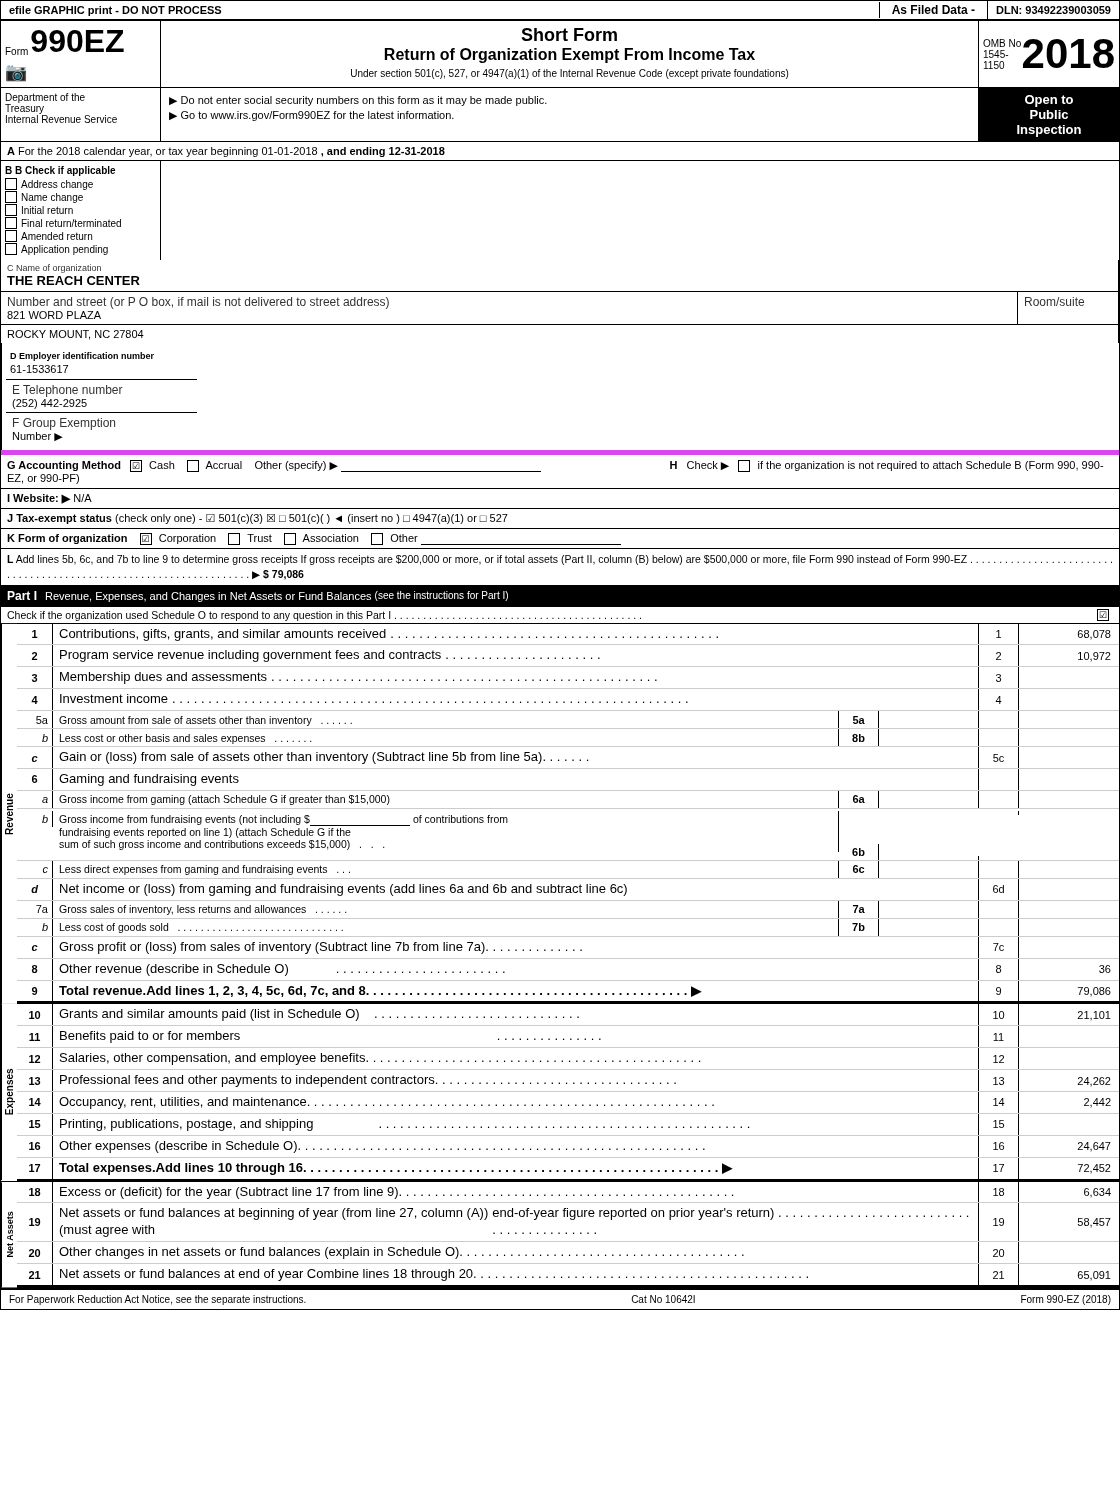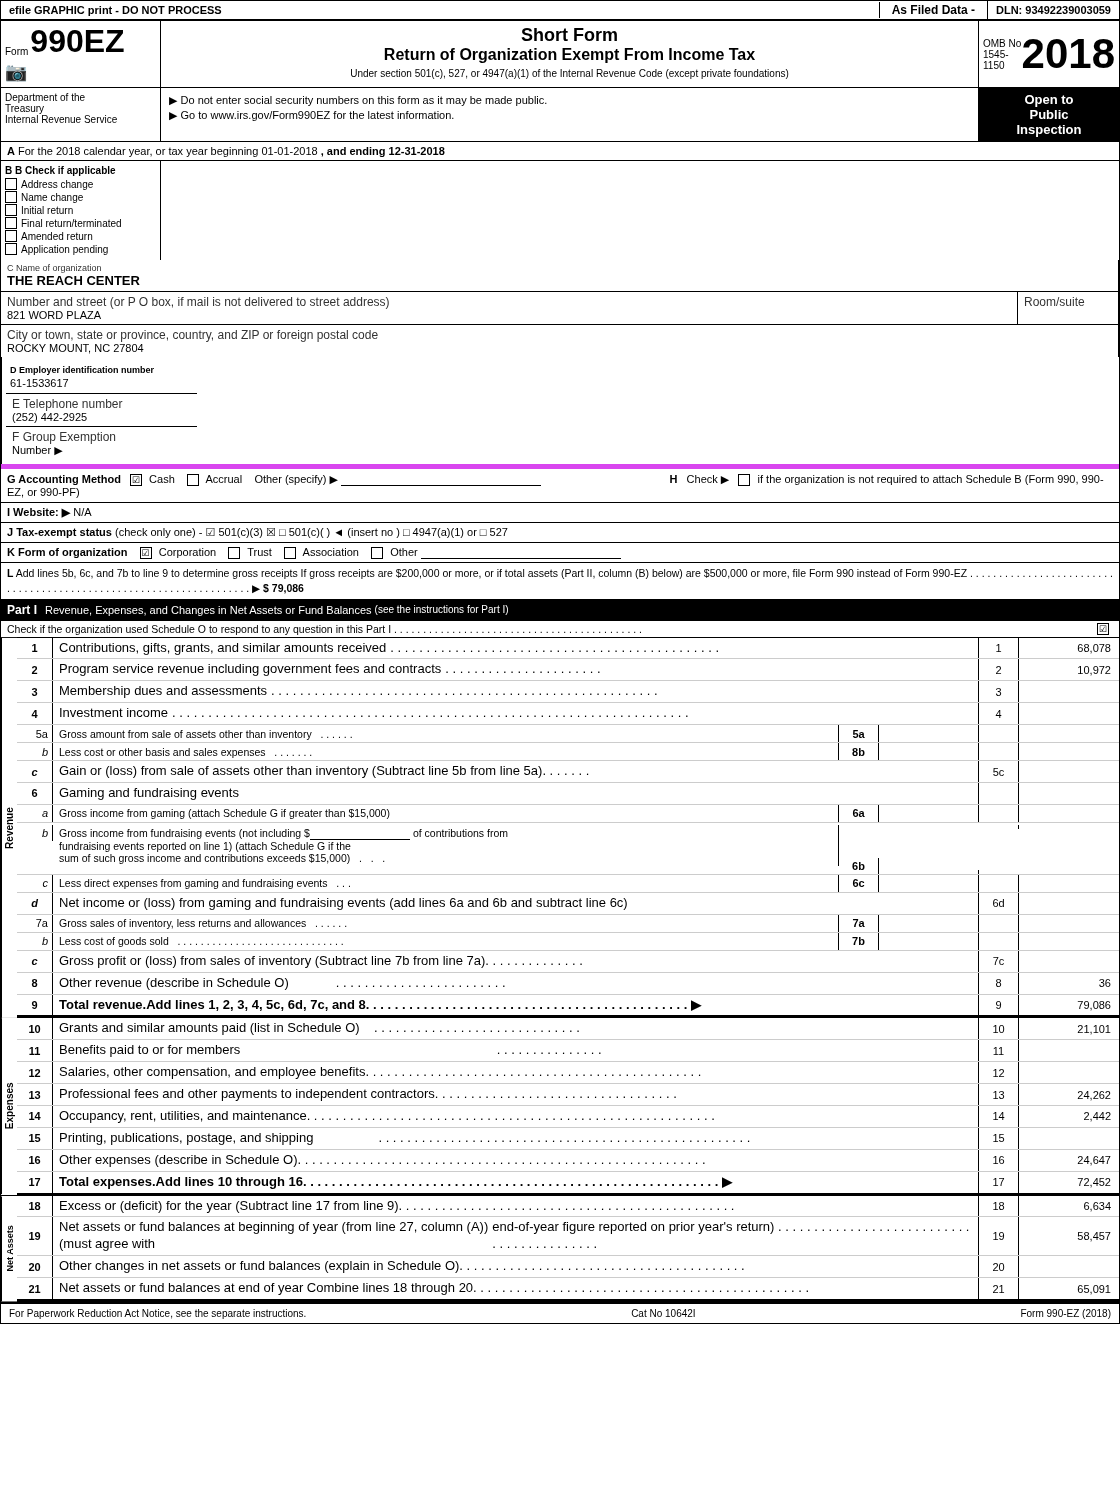--- a/index.html
+++ b/index.html
@@ -541,21 +541,20 @@
           <div class="org-address-main">
             <div class="field-label">Number and street (or P O box, if mail is not delivered to street address)</div>
             <div class="field-value">821 WORD PLAZA</div>
           </div>
           <div class="org-room">
             <div class="field-label">Room/suite</div>
             <div class="field-value"></div>
           </div>
         </div>
         <div class="org-city-row">
-          <div class="field-label">City or town, state or province, country, and ZIP or foreign postal code</div>
           <div class="field-value">ROCKY MOUNT, NC  27804</div>
         </div>
       </div>
 
       <div class="ein-section" style="border-left:1px solid #000;">
         <div style="padding:4px;">
           <div class="ein-label">D Employer identification number</div>
           <div class="ein-value">61-1533617</div>
         </div>
         <div class="phone-row">

